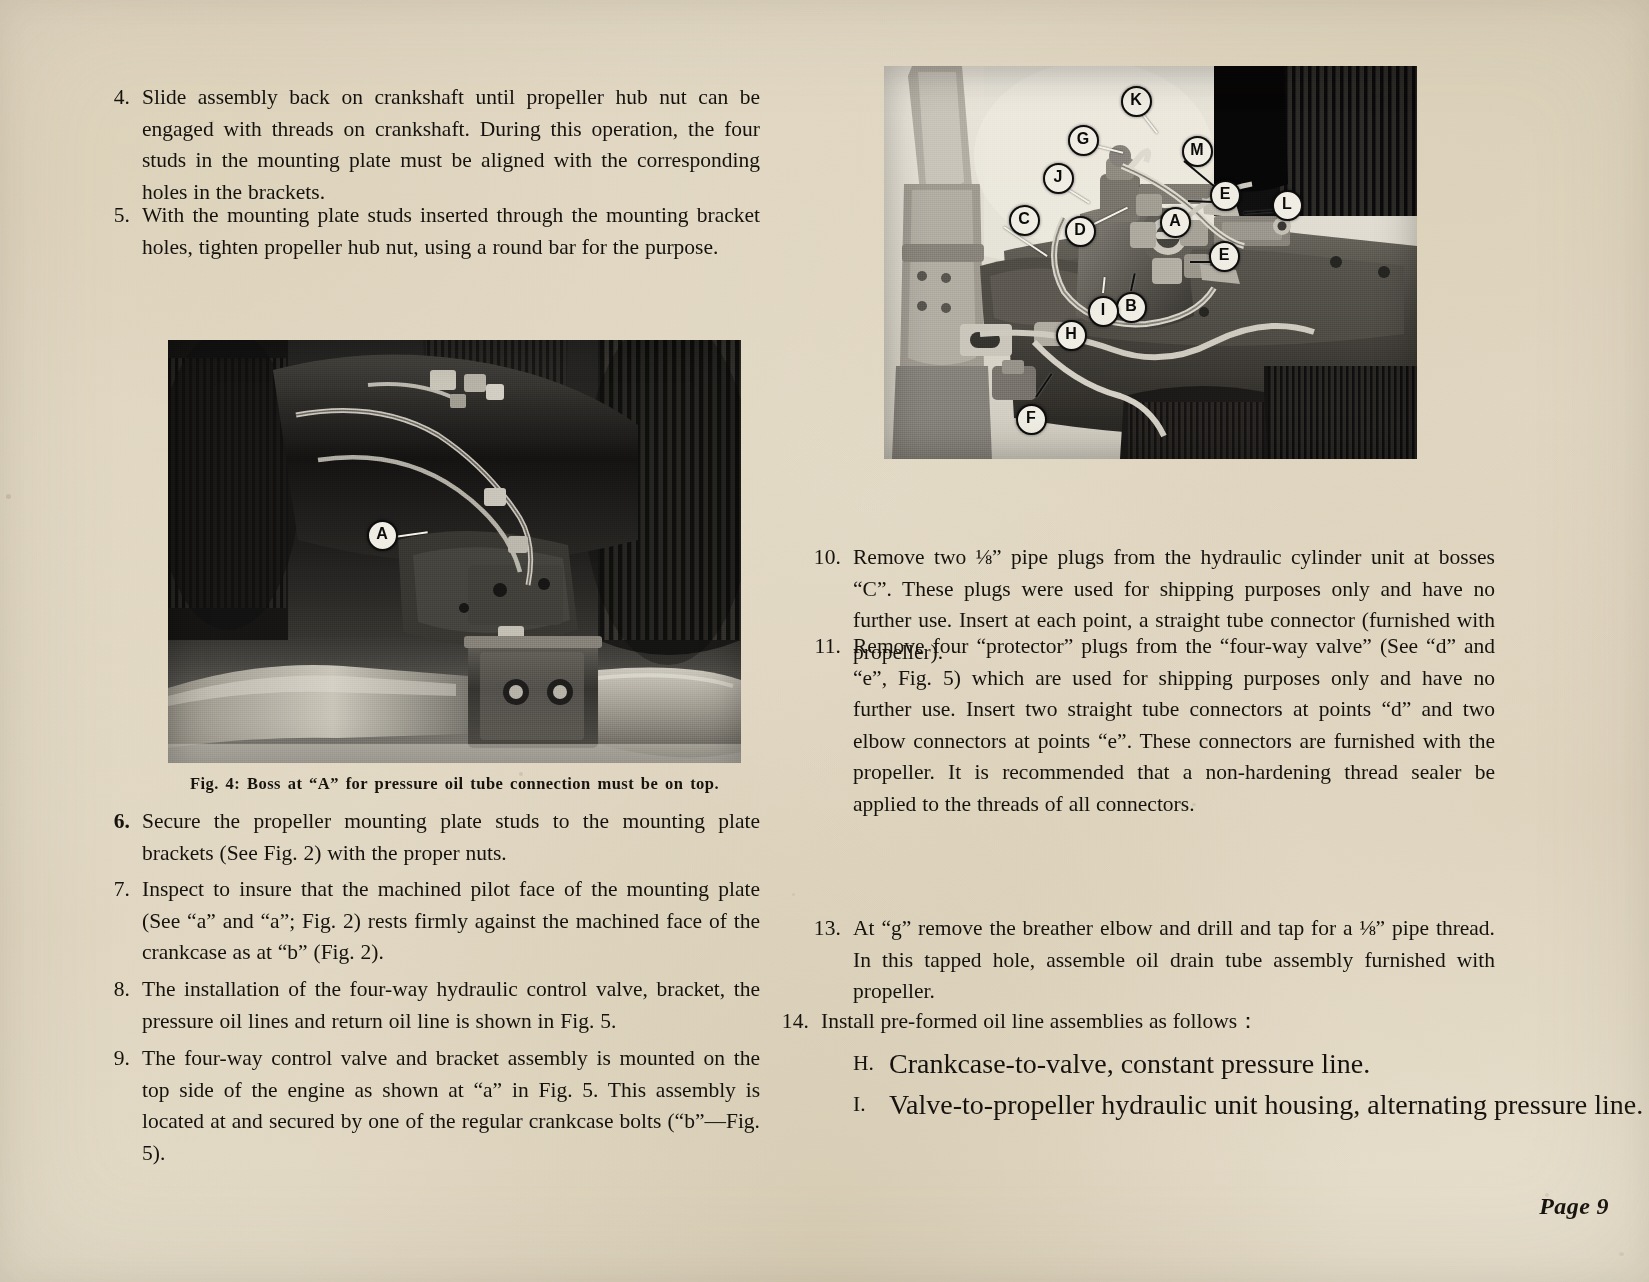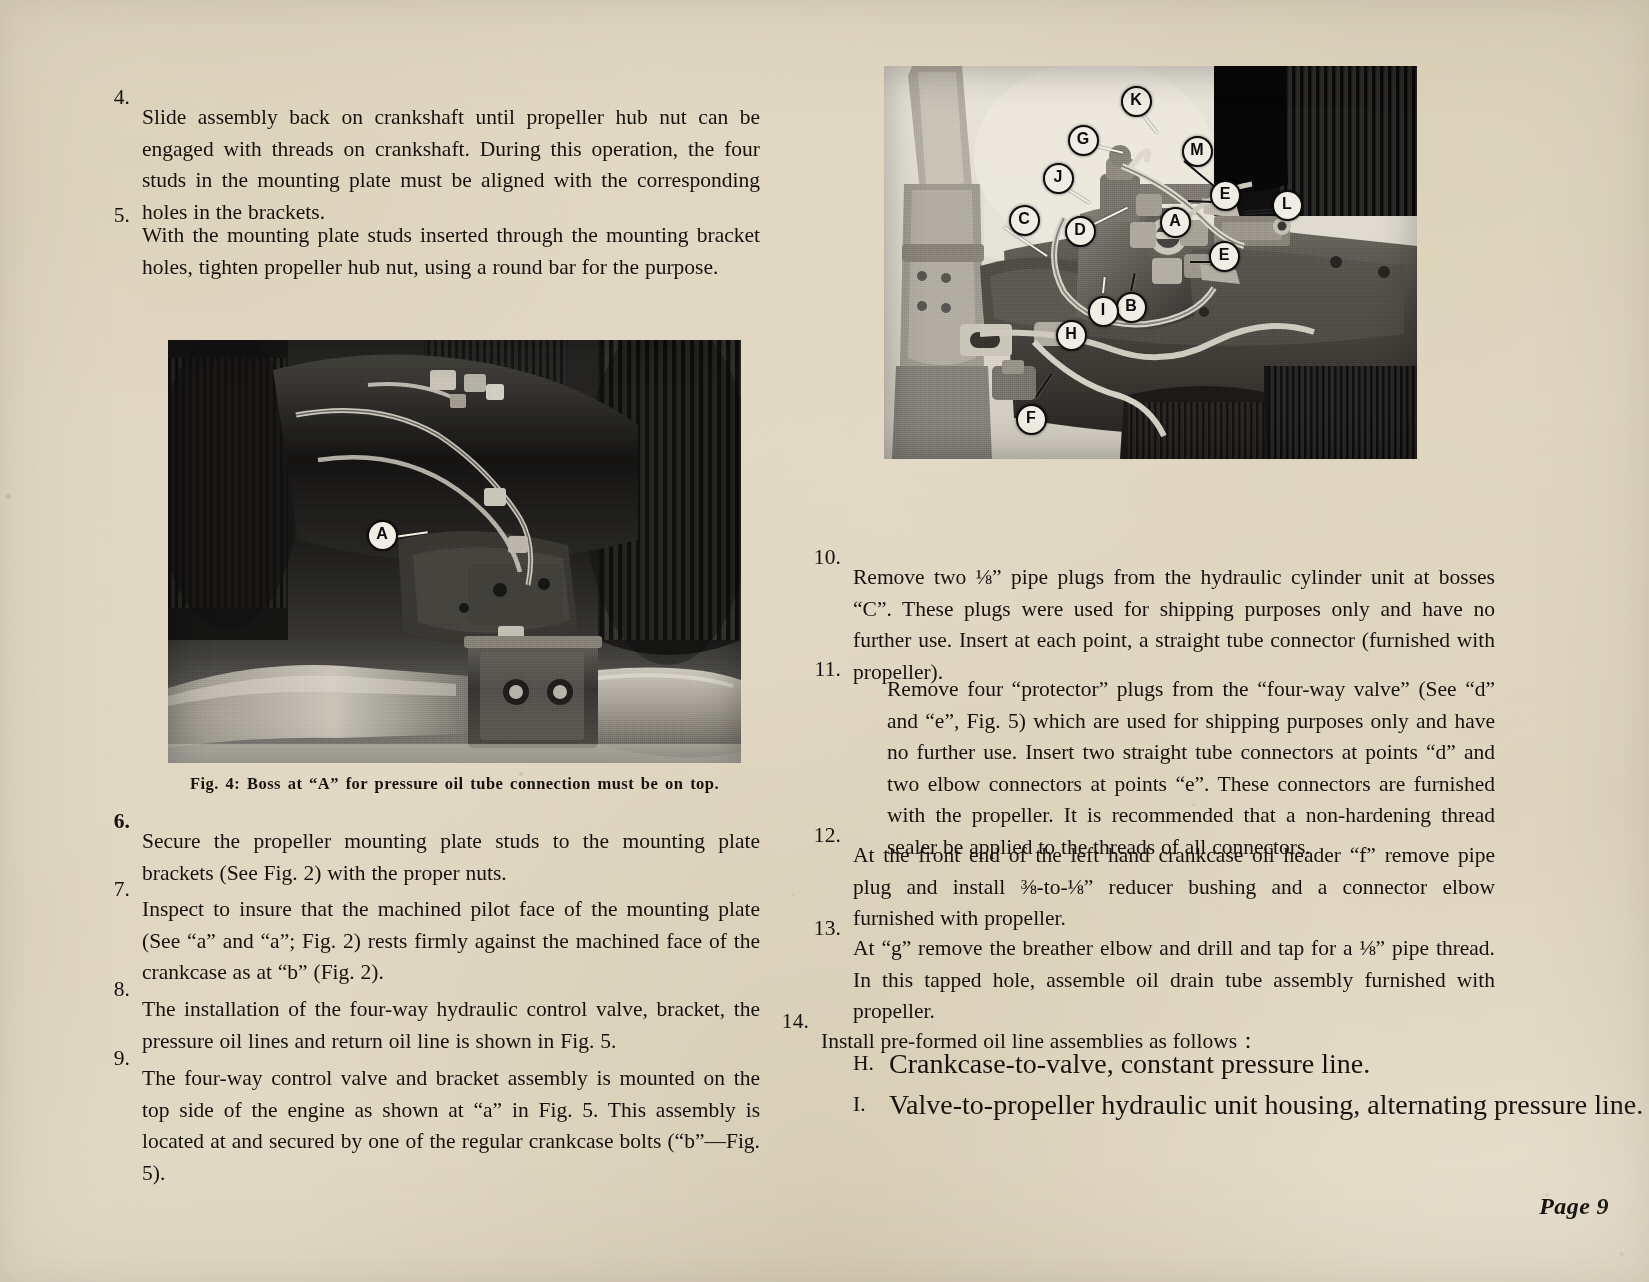--- a/index.html
+++ b/index.html
@@ -62,21 +62,20 @@
   .item.right-col .num { width: 36px; margin-right: 12px; }
   .item .num.bold { font-weight: bold; }
   .item .body {
     flex: 1 1 auto;
     font-size: 21.5px;
     line-height: 31.6px;
     text-align: justify;
     text-justify: inter-word;
     word-spacing: .5px;
     hyphens: none;
-    margin-top: 20px;
   }
   .item .body.nojust { text-align: left; }
 
   
   .subitem {
     position: absolute;
     display: flex;
     align-items: flex-start;
   }
   .subitem .letter {
@@ -457,29 +456,25 @@
       <div class="halftone"></div>
       <div class="photo-vignette"></div>
     </div>
   </div>
 
   <div class="item right-col" style="left:805px; top:542px; width:690px;">
     <span class="num">10.</span>
     <span class="body">Remove two ⅛” pipe plugs from the hydraulic cylinder unit at bosses “C”. These plugs were used for shipping purposes only and have no further use. Insert at each point, a straight tube connector (furnished with propeller).</span>
   </div>
 
-  <div class="item right-col" style="left:805px; top:654px; width:690px;gap:34px;">
+  <div class="item right-col" style="left:805px; top:631px; width:690px;">
     <span class="num">11.</span>
     <span class="body">Remove four “protector” plugs from the “four-way valve” (See “d” and “e”, Fig. 5) which are used for shipping purposes only and have no further use.  Insert two straight tube connectors at points “d” and two elbow connectors at points “e”. These connectors are furnished with the propeller. It is recommended that a non-hardening thread sealer be applied to the threads of all connectors.</span>
   </div>
 
-  <div class="item right-col" style="left:805px; top:820px; width:690px;">
-    <span class="num">12.</span>
-    <span class="body">At the front end of the left hand crankcase oil header “f” remove pipe plug and install ⅜-to-⅛” reducer bushing and a connector elbow furnished with propeller.</span>
-  </div>
 
   <div class="item right-col" style="left:805px; top:913px; width:690px;justify-content:flex-end;">
     <span class="num">13.</span>
     <span class="body">At “g” remove the breather elbow and drill and tap for a ⅛” pipe thread.  In this tapped hole, assemble oil drain tube assembly furnished with propeller.</span>
   </div>
 
   <div class="item right-col" style="left:773px; top:1006px; width:690px;">
     <span class="num">14.</span>
     <span class="body nojust">Install pre-formed oil line assemblies as follows：</span>
   </div>

